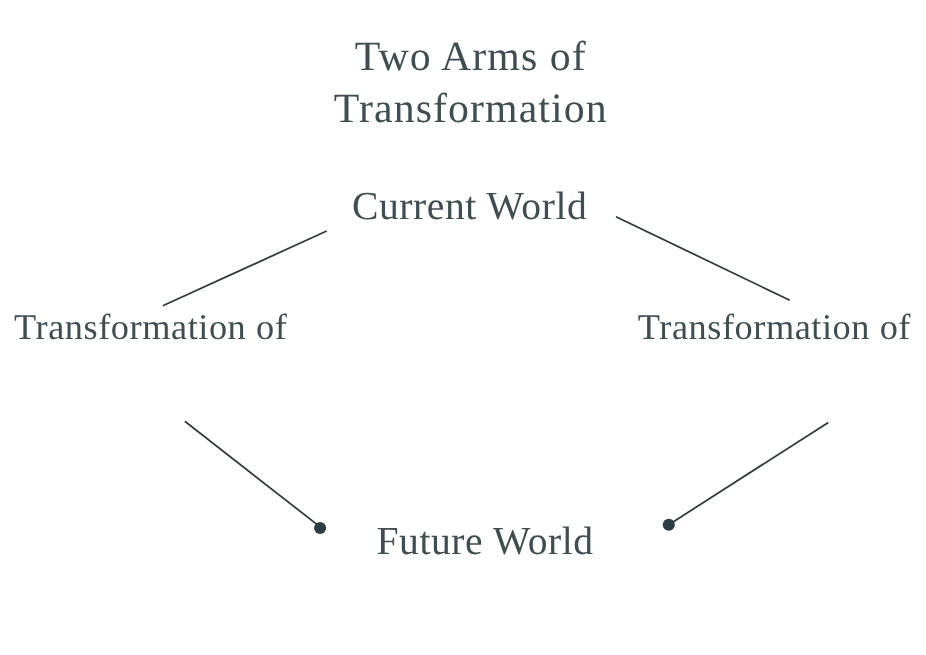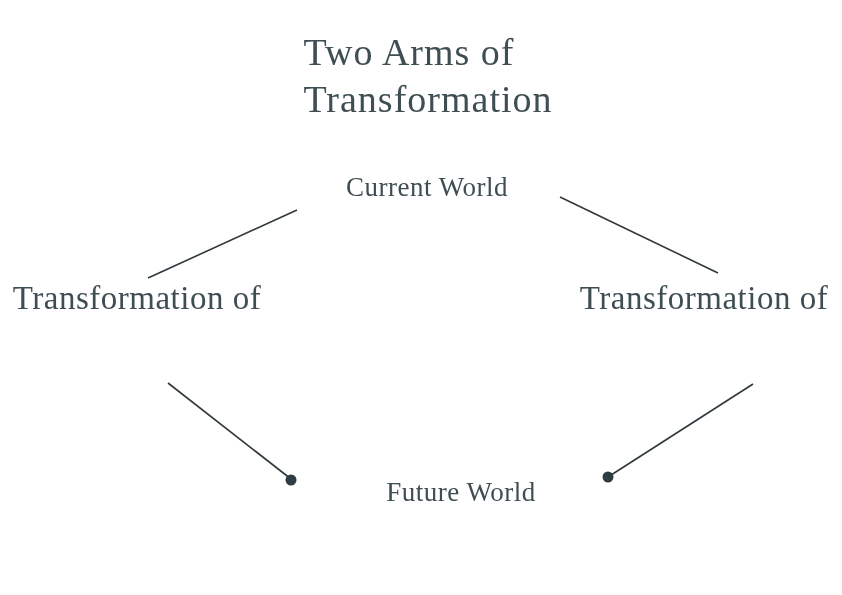--- a/index.html
+++ b/index.html
@@ -12,25 +12,26 @@
   }
   .canvas { position: relative; width: 842px; height: 595px; }
   .connectors {
     position: absolute; left: 0; top: 0;
     width: 842px; height: 595px;
     pointer-events: none;
   }
   .label {
     position: absolute;
     transform: translateX(-50%);
+    text-align: center;
     white-space: nowrap;
     letter-spacing: 0.5px;
   }
   .title-block { font-size: 38px; line-height: 47px; letter-spacing: 1px; }
-  .node-large   { font-size: 27px; line-height: 40px; }
+  .node-large   { font-size: 36px; line-height: 40px; }
   .node-medium  { font-size: 33px; line-height: 37px; }
 </style>
 </head>
 <body>
 
 <div class="canvas">
 
   <svg class="connectors" viewBox="0 0 842 595" xmlns="http://www.w3.org/2000/svg">
     <line x1="297" y1="210" x2="148" y2="278" stroke-width="1.6" stroke="#2f383c"></line>
     <line x1="560" y1="197" x2="718" y2="273" stroke-width="1.6" stroke="#2f383c"></line>
@@ -48,15 +49,15 @@
   <div class="label node-large" style="left: 427px; top: 167px;">Current World</div>
 
   <div class="label node-medium" style="left: 137px; top: 280px;">
     <div>Transformation of</div>
   </div>
 
   <div class="label node-medium" style="left: 704px; top: 280px;">
     <div>Transformation of</div>
   </div>
 
-  <div class="label node-large" style="left: 441px; top: 472px; margin-left: 20px;">Future World</div>
+  <div class="label node-large" style="left: 441px; top: 472px;">Future World</div>
 
 </div>
 
 </body></html>

